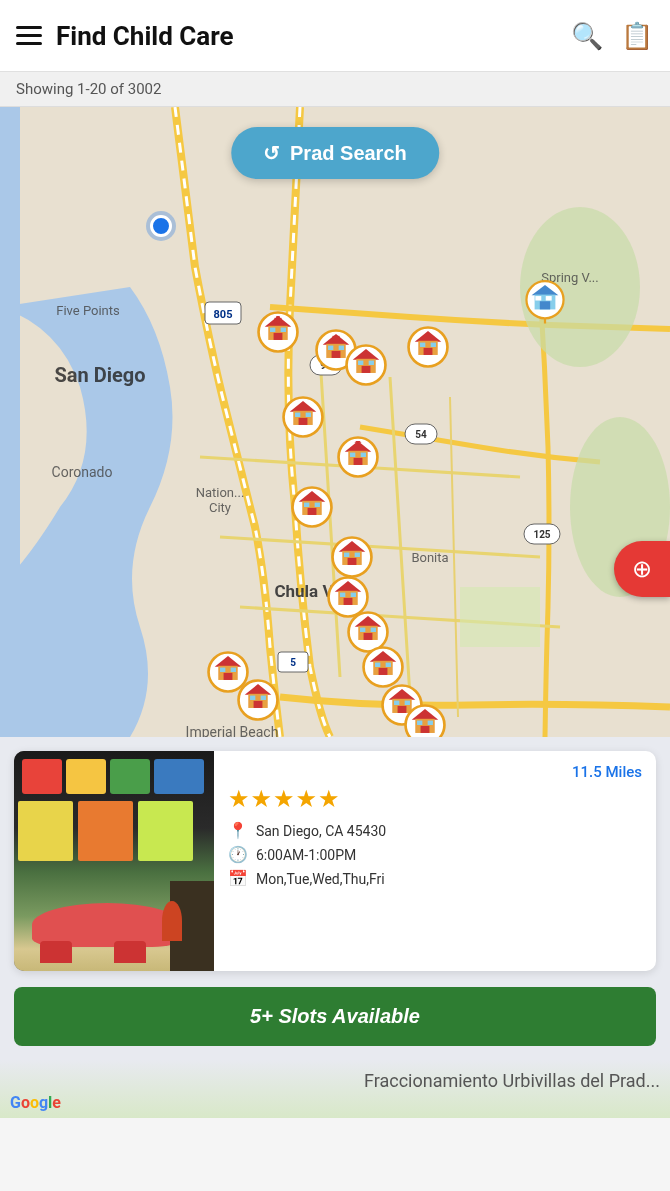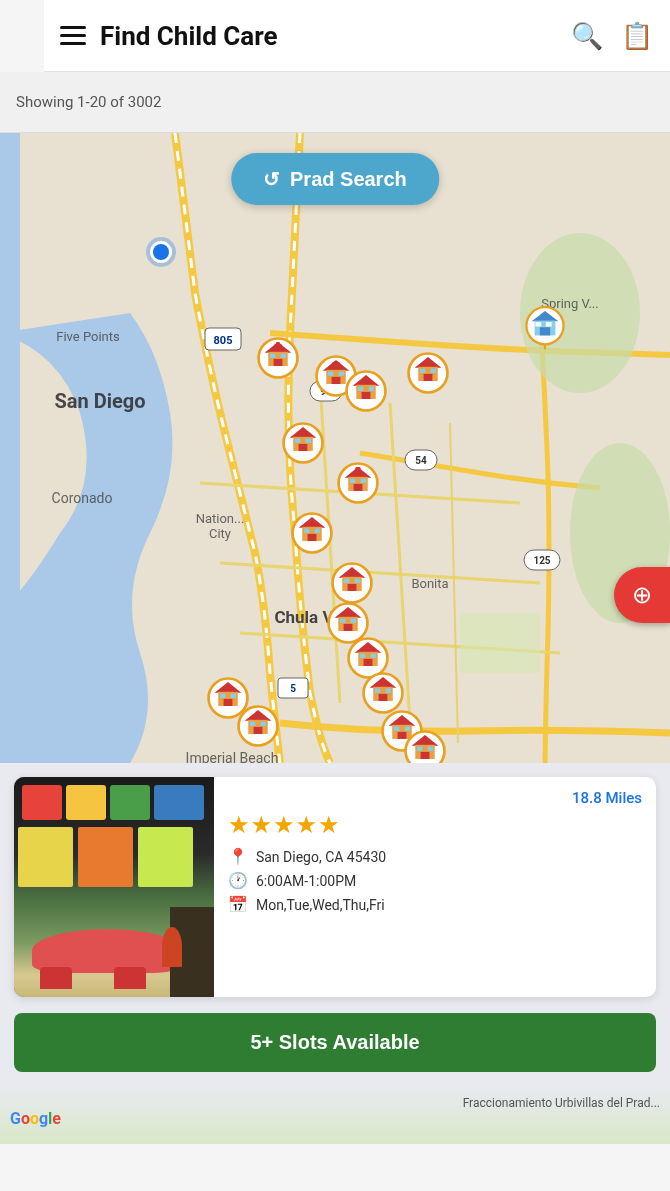--- a/index.html
+++ b/index.html
@@ -3,30 +3,30 @@
   <meta charset="utf-8">
   <meta name="viewport" content="width=670, initial-scale=1">
   <style>
     * { margin: 0; padding: 0; box-sizing: border-box; }
     body { width: 670px; height: 1191px; font-family: -apple-system, BlinkMacSystemFont, 'Segoe UI', Roboto, sans-serif; overflow: hidden; background: #f5f5f5; }
 
     
     .header {
       display: flex; align-items: center; justify-content: space-between;
       padding: 12px 16px; background: #fff; height: 72px;
-      border-bottom: 1px solid #e0e0e0; position: relative; z-index: 10; margin-left: 44px;
+      border-bottom: 1px solid #e0e0e0; position: relative; z-index: 10;
     }
     .header-left { display: flex; align-items: center; gap: 14px; }
     .header-title { font-size: 26px; font-weight: 700; color: #111; }
     .header-right { display: flex; align-items: center; gap: 18px; }
     .header-icon { font-size: 26px; color: #111; cursor: pointer; }
 
     
     .results-bar {
-      background: #f0f0f0; padding: 21px 16px; font-size: 15px; color: #555;
+      background: #f0f0f0; padding: 8px 16px; font-size: 15px; color: #555;
       border-bottom: 1px solid #ddd;
     }
 
     
     .map-container {
       position: relative; width: 670px; height: 630px; overflow: hidden;
     }
 
     
     .map-svg { width: 100%; height: 100%; }
@@ -79,42 +79,42 @@
     }
     .card-content { flex: 1; padding: 12px 14px; }
     .card-distance { color: #1a73e8; font-size: 15px; font-weight: 500; text-align: right; margin-bottom: 4px; }
     .card-name { font-size: 20px; font-weight: 700; color: #111; margin-bottom: 6px; }
     .stars { color: #f4a500; font-size: 24px; letter-spacing: 1px; margin-bottom: 8px; }
     .card-detail { display: flex; align-items: center; gap: 8px; margin-bottom: 5px; font-size: 14px; color: #333; }
     .card-detail-icon { font-size: 16px; flex-shrink: 0; }
     .slots-btn {
       background: #2e7d32; color: #fff; border: none; border-radius: 8px;
       width: 100%; padding: 18px; font-size: 20px; font-weight: 700;
-      cursor: pointer; margin-top: 4px;
+      cursor: pointer; margin-top: 4px; font-style: italic;
     }
 
     
     .google-logo {
-      position: absolute; bottom: 16px; left: 10px;
+      position: absolute; bottom: 6px; left: 10px;
       font-size: 16px; font-weight: 700; color: #4285f4;
     }
     .google-logo span:nth-child(1) { color: #4285f4; }
     .google-logo span:nth-child(2) { color: #ea4335; }
     .google-logo span:nth-child(3) { color: #fbbc05; }
     .google-logo span:nth-child(4) { color: #4285f4; }
     .google-logo span:nth-child(5) { color: #34a853; }
     .google-logo span:nth-child(6) { color: #ea4335; }
 
     
     .bottom-map {
       height: 58px; background: linear-gradient(to bottom, #e8eaf0, #d8e8c8);
       position: relative; overflow: hidden;
     }
     .bottom-text {
-      position: absolute; right: 10px; top: 10px; font-size: 12px; color: #555;
+      position: absolute; right: 10px; top: 10px; font-size: 18px; color: #555;
     }
 
     
     .hamburger { display: flex; flex-direction: column; gap: 5px; cursor: pointer; }
     .hamburger-line { width: 26px; height: 3px; background: #111; border-radius: 2px; }
   </style>
 </head>
 <body>
 
 <div class="header">
@@ -410,21 +410,21 @@
 
       <div style="position:absolute;bottom:8px;left:26px;width:32px;height:22px;background:#cc3333;border-radius:4px 4px 0 0;"></div>
       <div style="position:absolute;bottom:8px;left:100px;width:32px;height:22px;background:#cc3333;border-radius:4px 4px 0 0;"></div>
 
       <div style="position:absolute;bottom:0;right:0;width:44px;height:90px;background:#3a3020;"></div>
 
       <div style="position:absolute;bottom:30px;left:148px;width:20px;height:40px;background:#cc4422;border-radius:50% 50% 0 0;"></div>
     </div>
 
     <div class="card-content">
-      <div class="card-distance">18.8 Miles</div>
+      <div class="card-distance">11.5 Miles</div>
       <div class="stars">★★★★★</div>
       <div class="card-detail">
         <span class="card-detail-icon">📍</span>
         <span>San Diego, CA 45430</span>
       </div>
       <div class="card-detail">
         <span class="card-detail-icon">🕐</span>
         <span>6:00AM-1:00PM</span>
       </div>
       <div class="card-detail">

